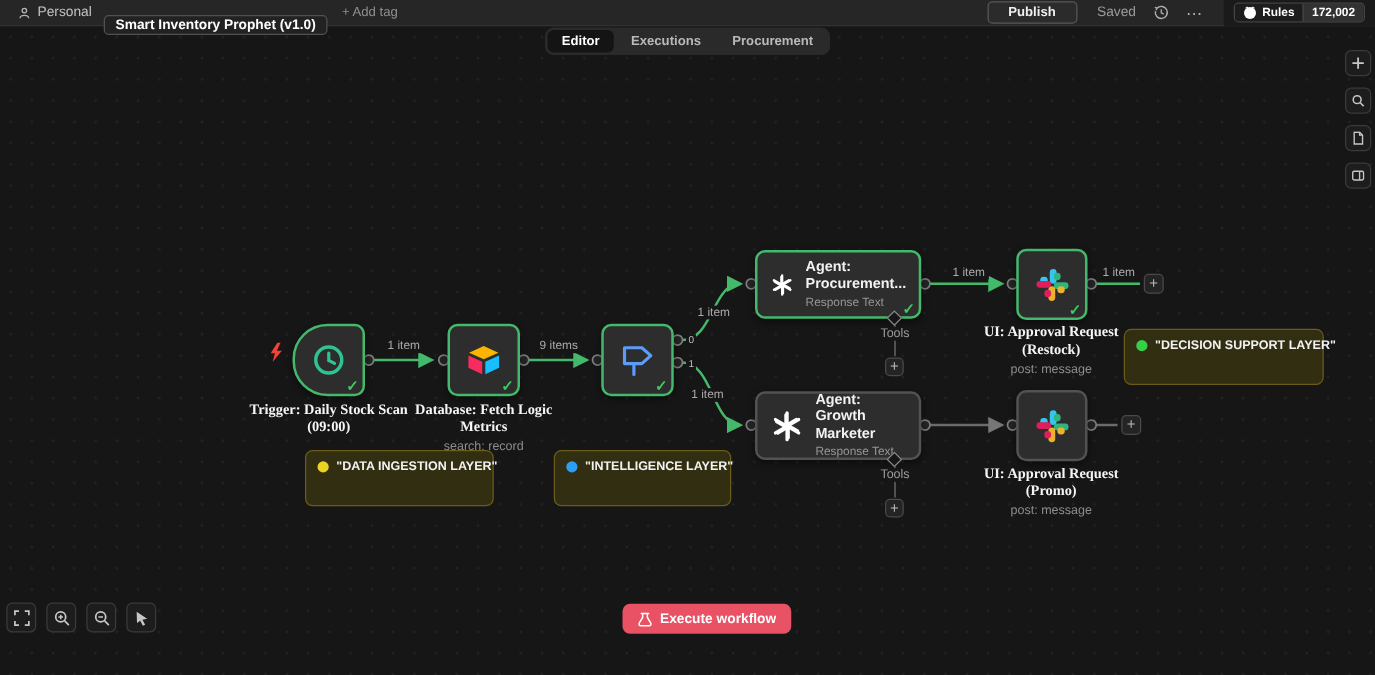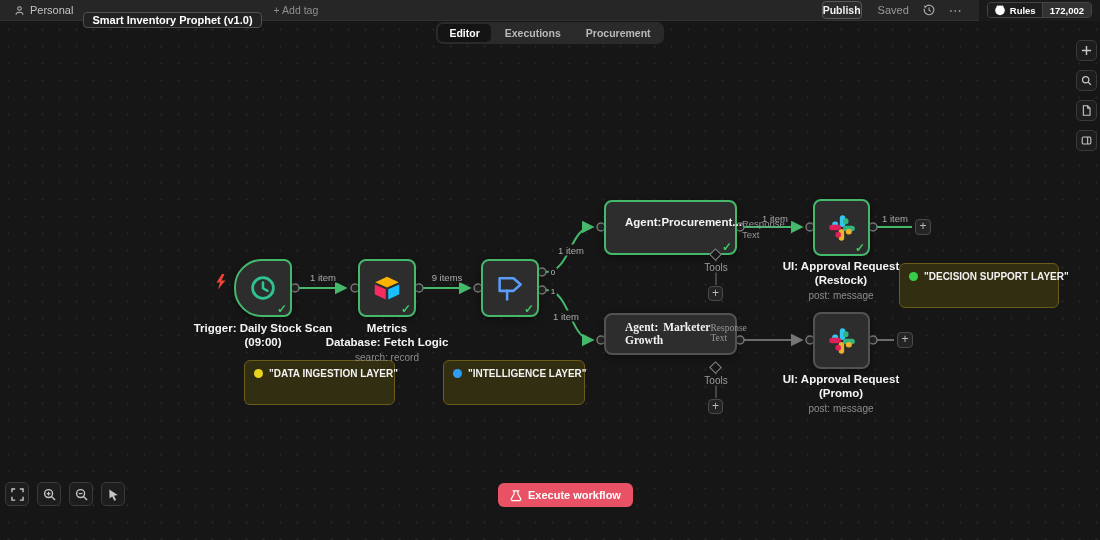--- a/index.html
+++ b/index.html
@@ -10,21 +10,21 @@
   
   .hdr { position:absolute; top:0; left:0; right:0; height:21px; background:#262626;
     border-bottom:1px solid #313131; display:flex; align-items:center; justify-content:space-between;
     padding:0 0 0 14px; z-index:30; }
   .hdr-left, .hdr-right { display:flex; align-items:center; }
   .crumb { color:#c3c3c3; font-size:11px; margin:0 10px 0 5px; cursor:pointer; }
   .wf-name { border:1px solid #515151; border-radius:4px; padding:1px 8px; color:#fff;
     font-size:11px; font-weight:700; background:#222;margin-top:20px; }
   .add-tag { color:#8f8f8f; font-size:10.5px; margin-left:12px; cursor:pointer; }
   .publish { background:#2b2b2b; border:1px solid #585858; border-radius:4px; color:#f0f0f0;
-    font-size:10.5px; font-weight:700; padding:2px 0; cursor:pointer; font-family:inherit; }
+    font-size:10.5px; font-weight:700; padding:2px 16px; cursor:pointer; font-family:inherit; }
   .saved { color:#9b9b9b; font-size:11px; margin:0 14px 0 16px; }
   .hicon { color:#b0b0b0; display:flex; align-items:center; margin-right:14px; cursor:pointer; }
   .more { color:#b0b0b0; font-size:13px; letter-spacing:1px; margin-right:16px; cursor:pointer; }
   .gh-wrap { height:21px; background:#1a1a1a; display:flex; align-items:center; padding:0 8px; }
   .gh { display:flex; align-items:stretch; border:1px solid #444; border-radius:4px; overflow:hidden;
     cursor:pointer; height:16px; }
   .gh-left { background:#1d1d1d; display:flex; align-items:center; gap:4px; padding:0 6px;
     color:#fff; font-size:9.5px; font-weight:700; }
   .gh-count { background:#323232; display:flex; align-items:center; padding:0 7px; color:#fff;
     font-size:9.5px; font-weight:700; border-left:1px solid #444; }
@@ -41,26 +41,26 @@
     background-size:17px 17px; }
   .edges { position:absolute; left:0; top:0; z-index:1; pointer-events:none; }
 
   .node { position:absolute; background:#2d2d2d; border:2px solid #44b86b; border-radius:8px;
     z-index:4; display:flex; align-items:center; justify-content:center; cursor:pointer;
     box-shadow:0 2px 6px rgba(0,0,0,.45); }
   .node.pending { border-color:#525252; }
   .node.trigger { border-radius:28px 8px 8px 28px; }
   .check { position:absolute; right:3px; bottom:-1px; color:#3ecb63; font-size:12px; font-weight:700; }
   .agent { flex-direction:row; justify-content:flex-start; gap:9px; padding:0 10px; }
-  .agent .atxt { display:flex; flex-direction:row; }
+  .agent .atxt { display:flex; flex-direction:column; }
   .agent .aline { color:#f2f2f2; font-size:11.5px; font-weight:700; line-height:13.5px; }
   .agent .asub { color:#969696; font-size:9.5px; margin-top:2px; }
 
   .nlabel { position:absolute; width:180px; text-align:center; z-index:4; pointer-events:none; }
-  .nlabel .t { color:#f5f5f5; font-size:11.5px; font-weight:700; line-height:13.5px; }
+  .nlabel .t { color:#f5f5f5; font-size:11.5px; font-weight:700; line-height:13.5px;font-family:Liberation Serif, serif; }
   .nlabel .s { color:#8d8d8d; font-size:10px; margin-top:3px; }
 
   .elabel { position:absolute; transform:translate(-50%,-50%); font-size:9.5px; color:#ababab;
     background:#161616; padding:0 3px; z-index:2; white-space:nowrap; }
   .outnum { position:absolute; transform:translate(-50%,-50%); font-size:8px; color:#c0c0c0;
     background:#161616; padding:0 2px; z-index:3; }
 
   .diamond { position:absolute; width:9px; height:9px; background:#161616; border:1.5px solid #8a8a8a;
     transform:rotate(45deg); z-index:5; }
   .tlabel { position:absolute; transform:translate(-50%,-50%); font-size:10px; color:#9c9c9c;
@@ -212,22 +212,22 @@
 
   <div class="node" style="left:358px; top:259px; width:58px; height:58px;">
     <svg width="30" height="30" viewBox="-11 -11 22 22">
       <path d="M0,-8.2 L8.6,-4.2 L0,-0.4 L-8.6,-4.2 Z" fill="#FCB400"></path>
       <path d="M-9,-2.6 L-0.9,1 L-0.9,8.4 L-9,4.6 Z" fill="#F82B60"></path>
       <path d="M0.9,1 L9,-2.6 L9,4.6 L0.9,8.4 Z" fill="#18BFFF"></path>
     </svg>
     <span class="check">✓</span>
   </div>
   <div class="nlabel" style="left:297px; top:322px;">
+    <div class="t">Database: Fetch Logic</div>
     <div class="t">Metrics</div>
-    <div class="t">Database: Fetch Logic</div>
     <div class="s">search: record</div>
   </div>
 
   <div class="node" style="left:481px; top:259px; width:58px; height:58px;">
     <svg width="30" height="30" viewBox="-13 -13 26 26">
       <path d="M-9,-8.5 H3 L9.2,-3 L3,2.5 H-9 Z" fill="none" stroke="#5b9cf8" stroke-width="2.2" stroke-linejoin="round"></path>
       <path d="M-2.5,2.5 V10" fill="none" stroke="#5b9cf8" stroke-width="2.2" stroke-linecap="round"></path>
     </svg>
     <span class="check">✓</span>
   </div>
@@ -247,21 +247,21 @@
       <span class="aline">Agent:</span>
       <span class="aline">Procurement...</span>
       <span class="asub">Response Text</span>
     </div>
     <span class="check">✓</span>
   </div>
   <div class="diamond" style="left:711px; top:250px;"></div>
   <div class="tlabel" style="left:716px; top:267px;">Tools</div>
   <div class="plus-btn sm" style="left:708px; top:286px;">+</div>
 
-  <div class="node agent pending" style="left:604px; top:313px; width:133px; height:42px;font-family:Liberation Serif, serif;">
+  <div class="node agent pending" style="left:604px; top:313px; width:133px; height:55px;">
     <svg width="30" height="30" viewBox="-13 -13 26 26">
       <g stroke="#fff" stroke-width="2.5" fill="none" stroke-linecap="round" stroke-linejoin="round">
         <path d="M0,-10.2 L0,-1 L8,3.6" transform="rotate(0)"></path>
         <path d="M0,-10.2 L0,-1 L8,3.6" transform="rotate(60)"></path>
         <path d="M0,-10.2 L0,-1 L8,3.6" transform="rotate(120)"></path>
         <path d="M0,-10.2 L0,-1 L8,3.6" transform="rotate(180)"></path>
         <path d="M0,-10.2 L0,-1 L8,3.6" transform="rotate(240)"></path>
         <path d="M0,-10.2 L0,-1 L8,3.6" transform="rotate(300)"></path>
       </g>
     </svg>

